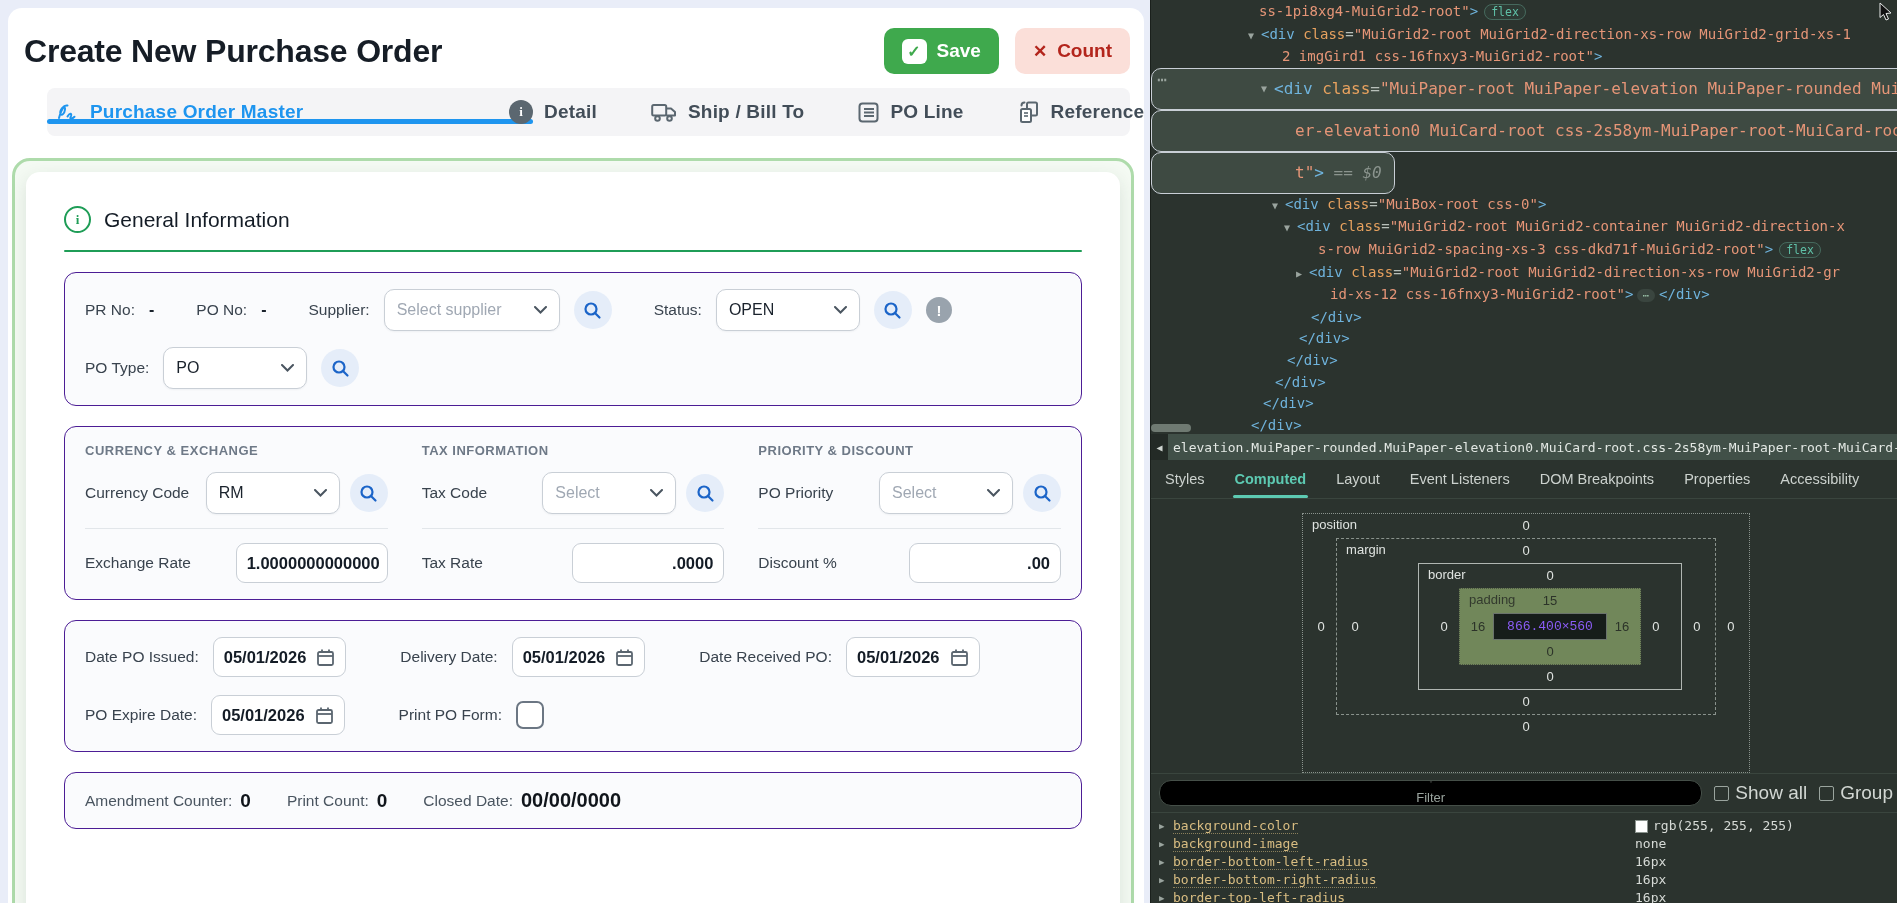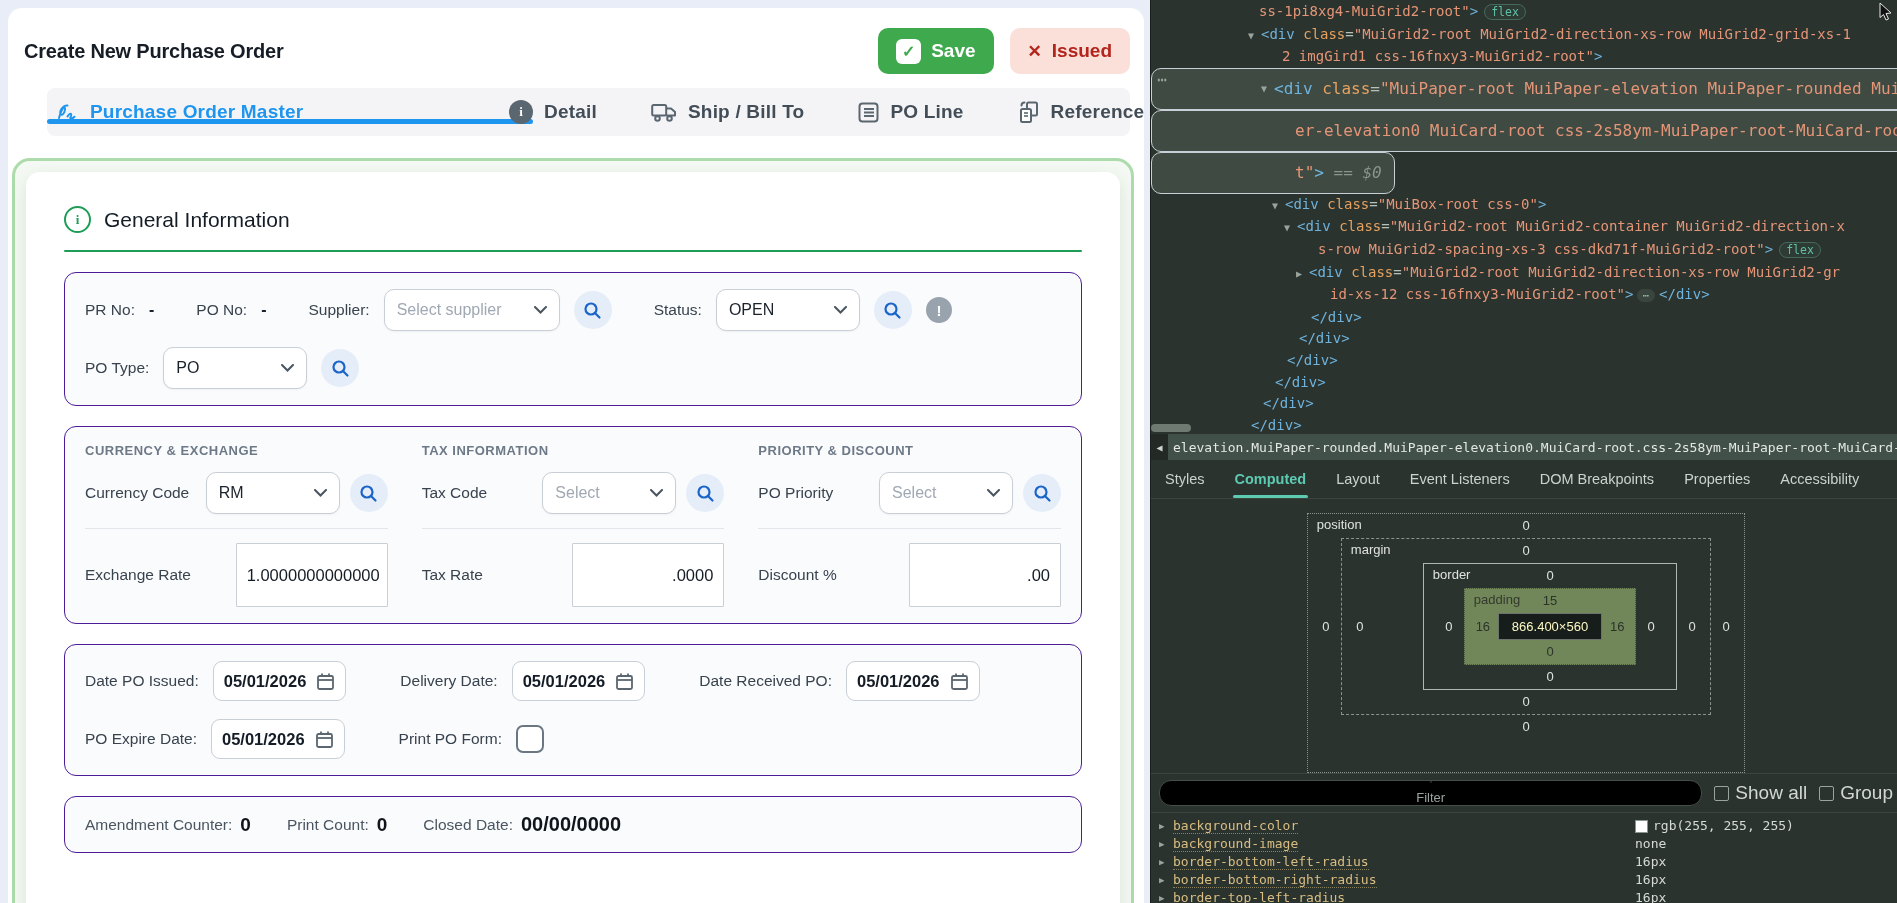--- a/index.html
+++ b/index.html
@@ -2,21 +2,21 @@
 <html><head>
 <meta charset="utf-8">
 <style>
   html,body{margin:0;padding:0;width:1897px;height:903px;overflow:hidden;font-family:"Liberation Sans",sans-serif;}
   .root{position:relative;width:1897px;height:903px;display:flex;}
 
   
   .app{width:1150px;height:903px;background:#e9edf8;flex:none;position:relative;}
   .surface{position:absolute;left:8px;top:8px;right:6px;bottom:0;background:#ffffff;border-radius:14px 14px 0 0;}
   .app-header{display:flex;align-items:center;justify-content:space-between;padding:20px 14px 0 16px;}
-  .app-header h1{margin:0;font-size:20px;font-weight:700;color:#161d26;letter-spacing:-.2px;}
+  .app-header h1{margin:0;font-size:32px;font-weight:700;color:#161d26;letter-spacing:-.2px;}
   .actions{display:flex;gap:16px;}
   .btn{display:inline-flex;align-items:center;gap:10px;border:none;border-radius:10px;height:46px;padding:0 18px;font-family:inherit;font-size:19px;font-weight:700;cursor:pointer;}
   .btn-save{background:#3fa94d;color:#fff;}
   .save-ic{width:25px;height:25px;background:#fff;border-radius:6px;color:#3fa94d;font-weight:900;font-size:16px;display:grid;place-items:center;}
   .btn-cancel{background:#fbdfd9;color:#b3251c;}
   .btn-cancel .x{font-size:17px;font-weight:900;}
 
   .tabbar{margin:14px 14px 0 39px;height:48px;background:#f4f4f6;border-radius:8px;display:flex;align-items:center;padding:0 8px;gap:54px;}
   .tab{display:flex;align-items:center;gap:11px;position:relative;white-space:nowrap;}
   .tab.first{min-width:400px;}
@@ -46,21 +46,21 @@
   .chev{margin-left:10px;flex:none;}
   .searchbtn{width:38px;height:38px;border-radius:50%;background:#e5edf9;display:grid;place-items:center;flex:none;cursor:pointer;border:none;}
   .exclam{width:26px;height:26px;border-radius:50%;background:#99a3ad;color:#fff;font-weight:800;font-size:15px;display:grid;place-items:center;flex:none;}
 
   .groups{display:flex;gap:34px;}
   .gcol{flex:1;min-width:0;}
   .ghead{font-size:13px;font-weight:700;color:#6e7987;letter-spacing:.5px;}
   .grow{display:flex;align-items:center;margin-top:14px;gap:10px;}
   .grow .flabel{flex:1;}
   .gdiv{height:1px;background:#e2e6ea;margin-top:14px;}
-  .inp{display:inline-block;height:38px;line-height:38px;border:1.5px solid #c9cfd6;border-radius:1px;background:#fff;padding:12px 10px;font-size:16.5px;font-weight:400;color:#141c26;width:130px;overflow:hidden;white-space:nowrap;}
+  .inp{display:inline-block;height:38px;line-height:38px;border:1.5px solid #c9cfd6;border-radius:9px;background:#fff;padding:0 10px;font-size:16.5px;font-weight:700;color:#141c26;width:130px;overflow:hidden;white-space:nowrap;}
   .inp.right{text-align:right;}
 
   .dateinp{display:inline-flex;align-items:center;gap:10px;height:38px;border:1.5px solid #c9cfd6;border-radius:9px;background:#fff;padding:0 10px;font-size:16.5px;font-weight:600;color:#141c26;cursor:pointer;}
   .chk{width:24px;height:24px;border:2px solid #6b7683;border-radius:7px;background:#fff;cursor:pointer;}
   .dgap{width:26px;}
 
   .counters .frow{gap:0;}
   .cnt-label{font-size:15.5px;color:#4a5560;}
   .cnt-val{font-size:19px;font-weight:600;color:#10151b;margin-left:8px;}
   .cnt-gap{width:36px;}
@@ -95,21 +95,21 @@
   .bml{position:relative;}
   .bml .lab{position:absolute;left:9px;top:3px;}
   .bml .t,.bml .b{height:24px;line-height:24px;text-align:center;}
   .bml .m{display:flex;align-items:center;}
   .bml .v{width:30px;text-align:center;flex:none;}
   .bm-pos{border:1px dotted #8a938d;padding:0 3px;}
   .bm-mar{border:1px dashed #8a938d;padding:0 3px;}
   .bm-bor{border:1px solid #b0b6b2;padding:0 10px;margin-left:48px;}
   .bm-pad{border:1px dotted #4a5442;background:#71875a;color:#2c3329;padding:0 3px;}
   .bm-pad .lab{color:#333a2e;}
-  .bm-content{background:#161d1a;border:1px solid #6a736c;color:#fef9c3;padding:5px 13px;font-family:Liberation Sans, sans-serif;font-size:13px;white-space:nowrap;}
+  .bm-content{background:#161d1a;border:1px solid #6a736c;color:#8b5cf6;padding:5px 13px;font-family:Liberation Mono, monospace;font-size:13px;white-space:nowrap;}
 
   .filter-row{height:38px;flex:none;border-top:1px solid #3a453e;border-bottom:1px solid #3a453e;display:flex;align-items:center;padding:0 8px;gap:12px;font-family:"Liberation Sans",sans-serif;}
   .filter-pill{width:565px;height:24px;border-radius:12px;background:#000000;border:1px solid #454f48;display:flex;align-items:center;gap:7px;padding:0 9px;color:#9aa49e;font-size:13px;flex-direction:column;}
   .cbgrp{display:flex;align-items:center;gap:6px;color:#d2d7d3;font-size:19px;margin-left:auto;white-space:nowrap;}
   .cbgrp + .cbgrp{margin-left:0;}
   .cbx{width:13px;height:13px;border:1.5px solid #9aa49e;border-radius:2px;background:transparent;flex:none;}
 
   .props{flex:1;overflow:hidden;padding-top:4px;font-size:13px;}
   .prow{position:relative;height:18px;line-height:18px;padding-left:22px;white-space:nowrap;}
   .prow .parw{position:absolute;left:8px;top:0;color:#9aa49e;font-size:9px;}
@@ -127,21 +127,21 @@
 
       <div class="app-header">
         <h1>Create New Purchase Order</h1>
         <div class="actions">
           <button class="btn btn-save">
             <span class="save-ic">✓</span>
             <span>Save</span>
           </button>
           <button class="btn btn-cancel">
             <span class="x">✕</span>
-            <span>Issued</span>
+            <span>Count</span>
           </button>
         </div>
       </div>
 
       <div class="tabbar">
           <div class="tab active first">
             <span class="tic">
               <svg width="24" height="24" viewBox="0 0 24 24" fill="none">
                 <path d="M4 18 C7 7 10.5 5 10 9.5 C9.6 13.5 6.5 16.5 5.4 13.5 C4.5 11 8.5 4.5 12.5 5.5" stroke="#1e95ef" stroke-width="2" stroke-linecap="round"></path>
                 <path d="M12.5 16.5 C14.5 13 17 13 16 16 L15.4 17.6 C14.8 19.3 17.2 19 19.5 16.8" stroke="#1e95ef" stroke-width="2" stroke-linecap="round"></path>

